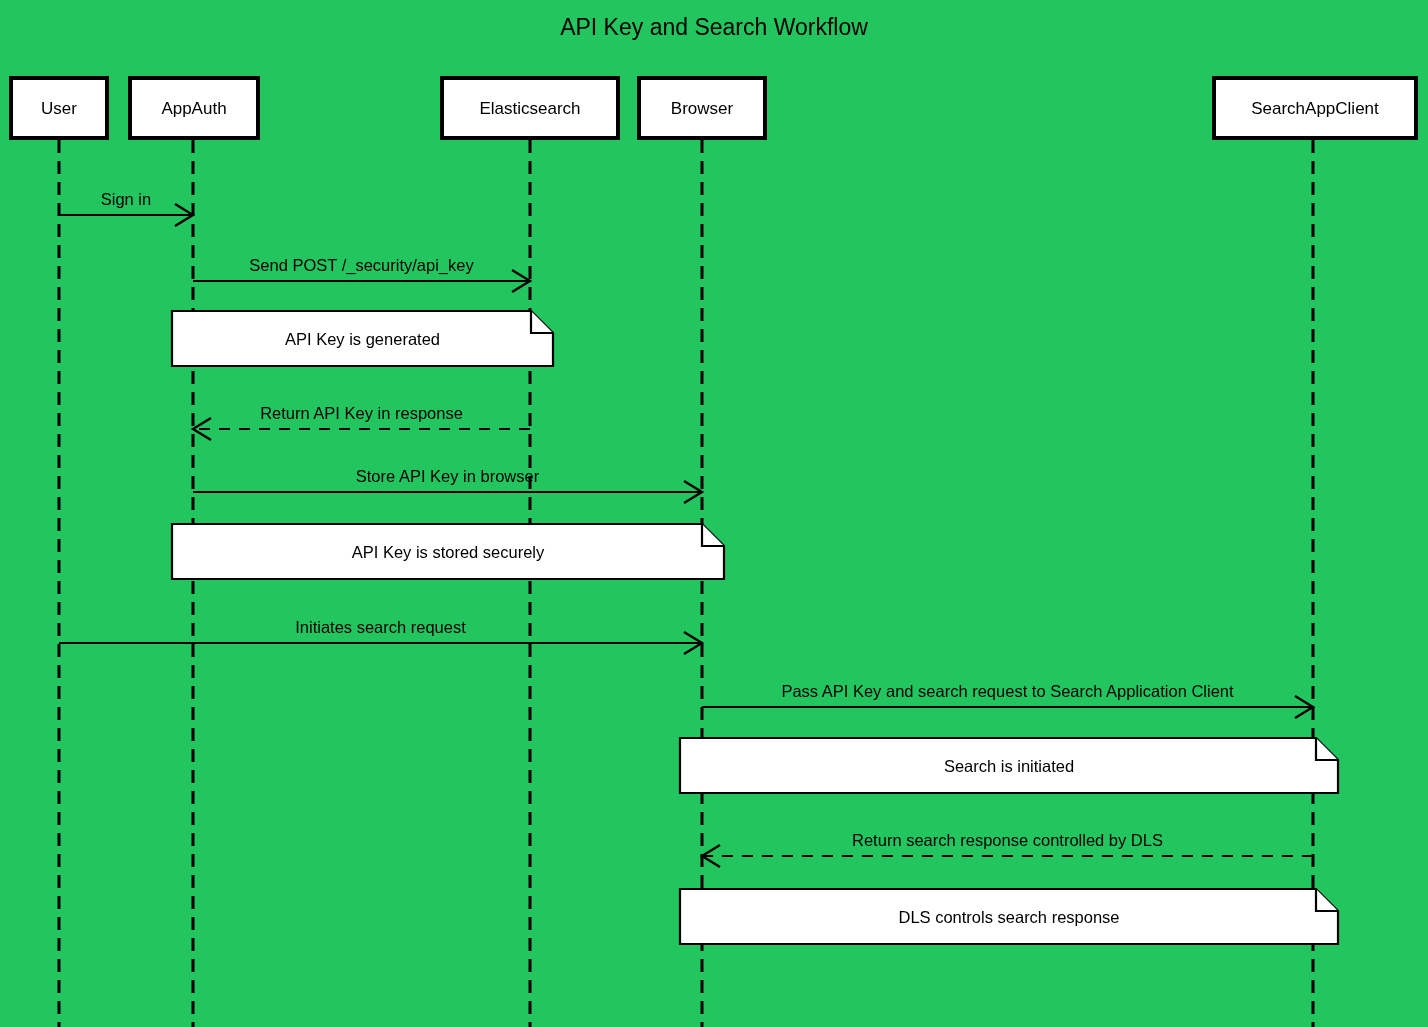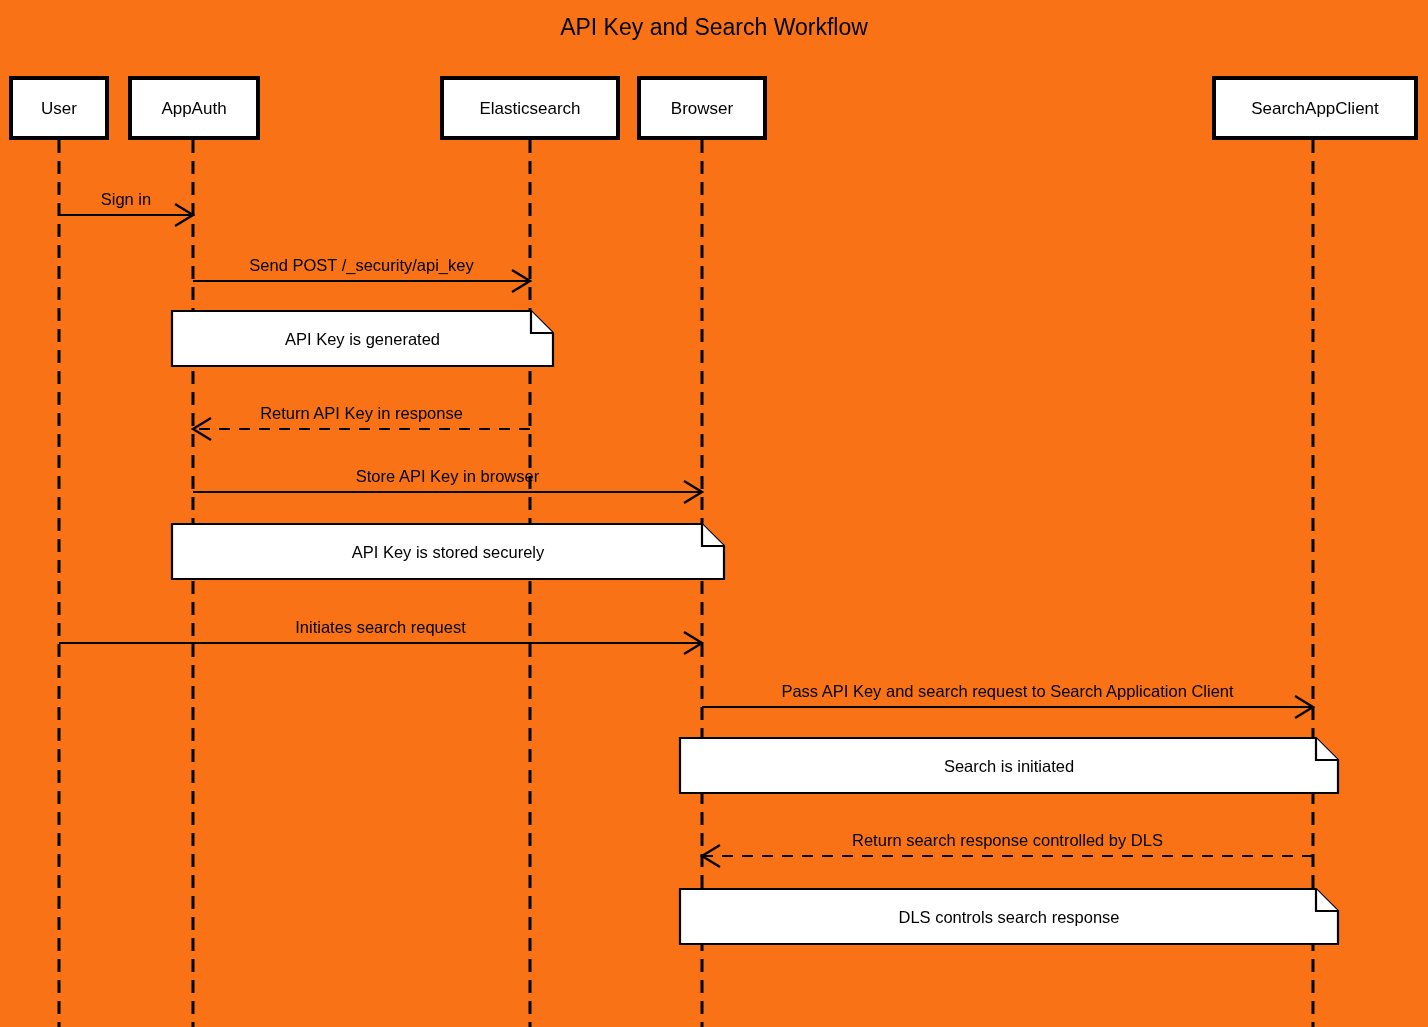--- a/index.html
+++ b/index.html
@@ -9,21 +9,21 @@
   }
   body {
     font-family: "Liberation Sans", sans-serif;
     color: #000000;
   }
   #diagram-root {
     position: relative;
     width: 1428px;
     height: 1027px;
     overflow: hidden;
-    background: #f97316;
+    background: #22c55e;
   }
   #seq-svg {
     position: absolute;
     left: 0;
     top: 0;
     width: 1428px;
     height: 1027px;
     display: block;
   }
   .diagram-title {

